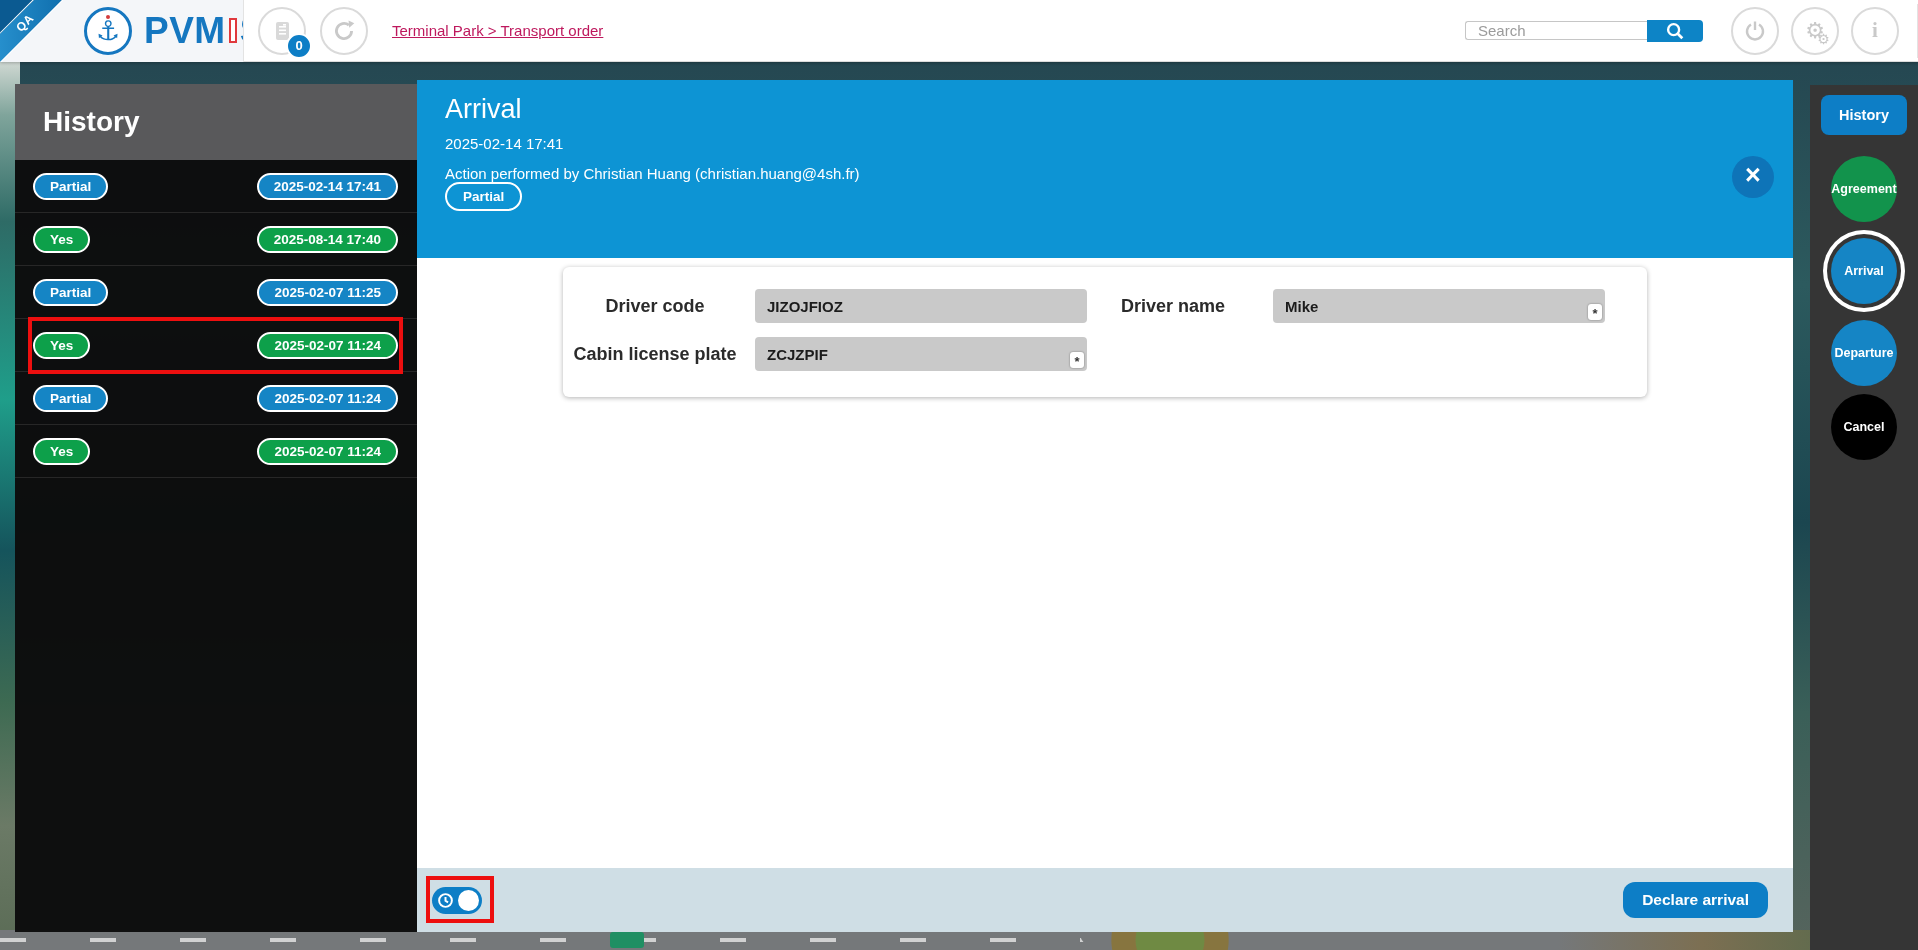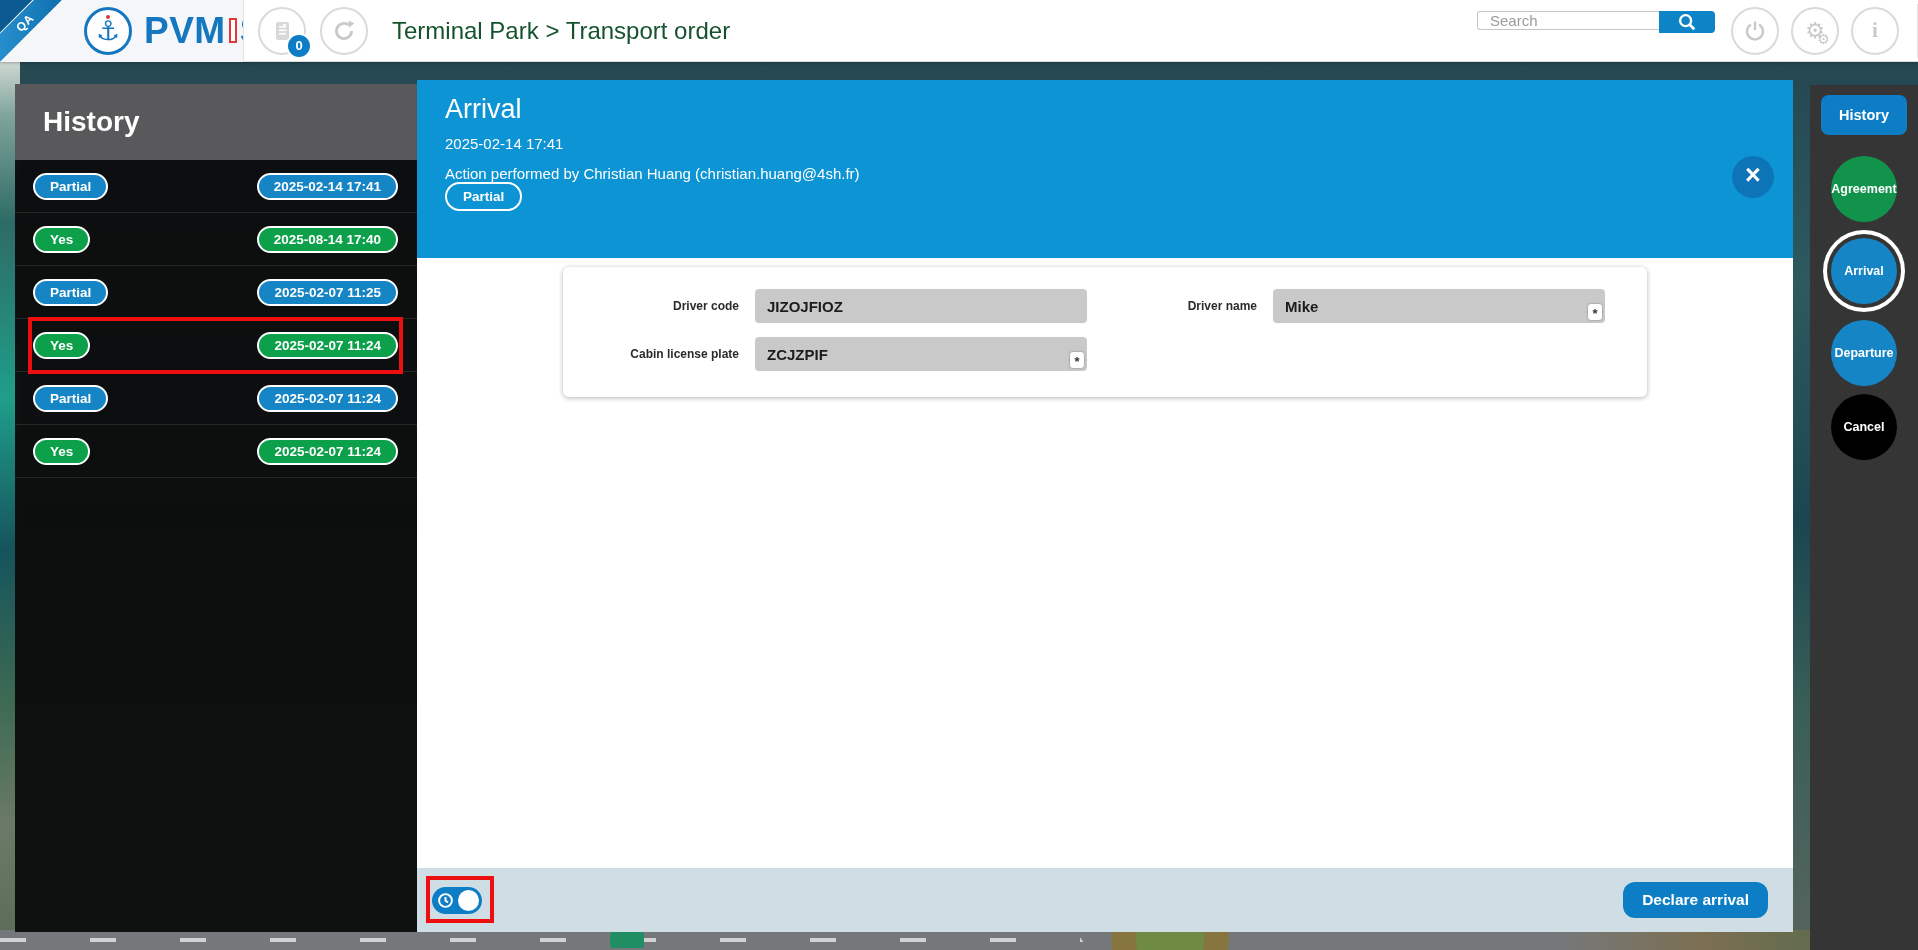--- a/index.html
+++ b/index.html
@@ -41,23 +41,23 @@
   .wordmark { font-size:37px; font-weight:800; color:#1577c0; letter-spacing:.5px; display:flex; align-items:center; }
   .word-i { display:inline-block; width:8px; height:25px; background:#fff; border:2px solid #e0393d; margin:0 3px; }
   .hdr-divider { width:1px; height:62px; background:#e3e3e3; }
   .hdr-divider.short { height:54px; align-self:center; }
   .circle-btn { position:relative; width:48px; height:48px; border-radius:50%; border:2px solid #dadada;
     background:#fff; margin-left:14px; display:flex; align-items:center; justify-content:center; cursor:pointer; }
   .circle-btn svg { display:block; }
   .badge { position:absolute; right:-8px; bottom:-6px; min-width:26px; height:26px; border-radius:50%;
     background:#0d7ec6; color:#fff; font-size:13px; font-weight:bold; display:flex; align-items:center;
     justify-content:center; border:2px solid #fff; }
-  .crumb { margin-left:24px; font-size:24px; color:#14532d; font-weight:400; white-space:nowrap; }
+  .crumb { margin-left:24px; font-size:15px; color:#be185d; font-weight:400; white-space:nowrap;text-decoration:underline; }
   .spacer { flex:1; }
-  .search-group { display:flex; align-items:flex-start; height:40px; margin-right:4px; }
+  .search-group { display:flex; align-items:center; height:40px; margin-right:16px; }
   .search-group input { width:182px; border:1px solid #c6c6c6; border-right:none; border-radius:3px 0 0 3px;
     padding:0 12px; font-size:15px; color:#444; outline:none; }
   .search-group input::placeholder { color:#9b9b9b; }
   .search-btn { width:56px; border:none; background:#0d84c6; border-radius:0 4px 4px 0; cursor:pointer;
     display:flex; align-items:center; justify-content:center; }
   .tool-btn { margin-left:12px; }
   .gear-glyphs { color:#c9c9c9; font-size:22px; line-height:1; position:relative; }
   .gear-glyphs .g2 { position:absolute; font-size:14px; left:12px; top:12px; }
   .info-glyph { color:#c9c9c9; font-size:21px; font-weight:bold; font-family:"Liberation Serif",serif; }
   .user-block { display:flex; align-items:center; gap:14px; margin-left:20px; margin-right:4px; cursor:pointer; min-width:0; }
@@ -92,21 +92,21 @@
   .d-badge { display:inline-block; border:2.5px solid #fff; border-radius:999px; font-size:13.5px;
     font-weight:bold; padding:5px 16px; }
   .close-btn { position:absolute; top:76px; right:19px; width:42px; height:42px; border-radius:50%;
     background:#0e74b8; border:none; cursor:pointer; display:flex; align-items:center; justify-content:center; }
   .close-btn span { color:#fff; font-size:27px; font-weight:bold; line-height:1; margin-top:-3px; }
   .detail-body { flex:1; background:#fff; padding-top:9px; }
   .form-card { margin:0 146px 0 146px; background:#fff; border-radius:6px;
     box-shadow:0 1px 5px rgba(0,0,0,.3); padding:22px 40px 26px 8px;
     display:grid; grid-template-columns:1fr 1fr; row-gap:14px; }
   .field { display:flex; align-items:center; }
-  .field .lbl { width:168px; text-align:right; margin-right:16px; font-size:12px; font-weight:bold; color:#2b2b2b; }
+  .field .lbl { width:168px; text-align:center; margin-right:16px; font-size:18px; font-weight:bold; color:#2b2b2b; }
   .field .inp { position:relative; width:332px; height:34px; background:#c9c9c9; border-radius:4px;
     display:flex; align-items:center; padding:0 12px; font-size:15px; color:#1c1c1c;font-weight:bold; }
   .req { position:absolute; right:3px; bottom:3px; width:14px; height:16px; background:#fff; border-radius:3px;
     font-size:13px; line-height:19px; text-align:center; color:#333; box-shadow:0 0 2px rgba(0,0,0,.45); }
   .detail-footer { flex:0 0 64px; background:#cfdee5; display:flex; align-items:center;
     justify-content:space-between; padding:0 25px 0 15px; }
   .toggle-wrap { position:relative; }
   .toggle { position:relative; width:50px; height:27px; background:#0d7ec6; border-radius:15px;
     cursor:pointer; display:flex; align-items:center; padding-left:5px; }
   .toggle-knob { position:absolute; right:3px; top:3px; width:21px; height:21px; background:#fff; border-radius:50%; }

